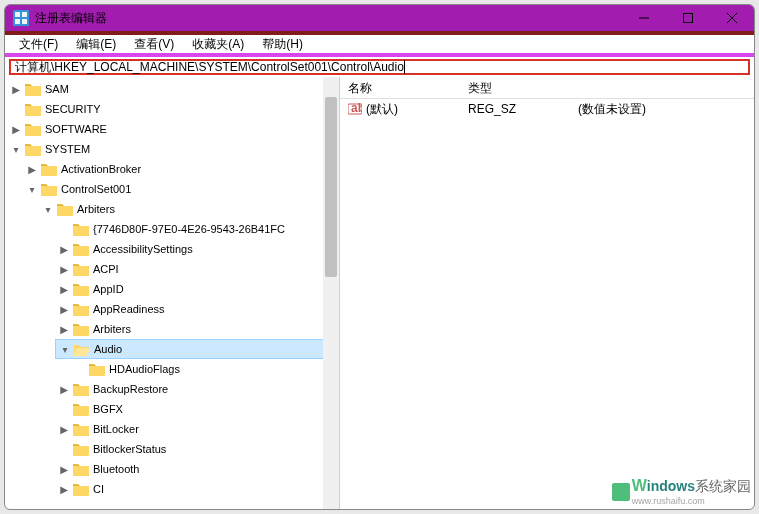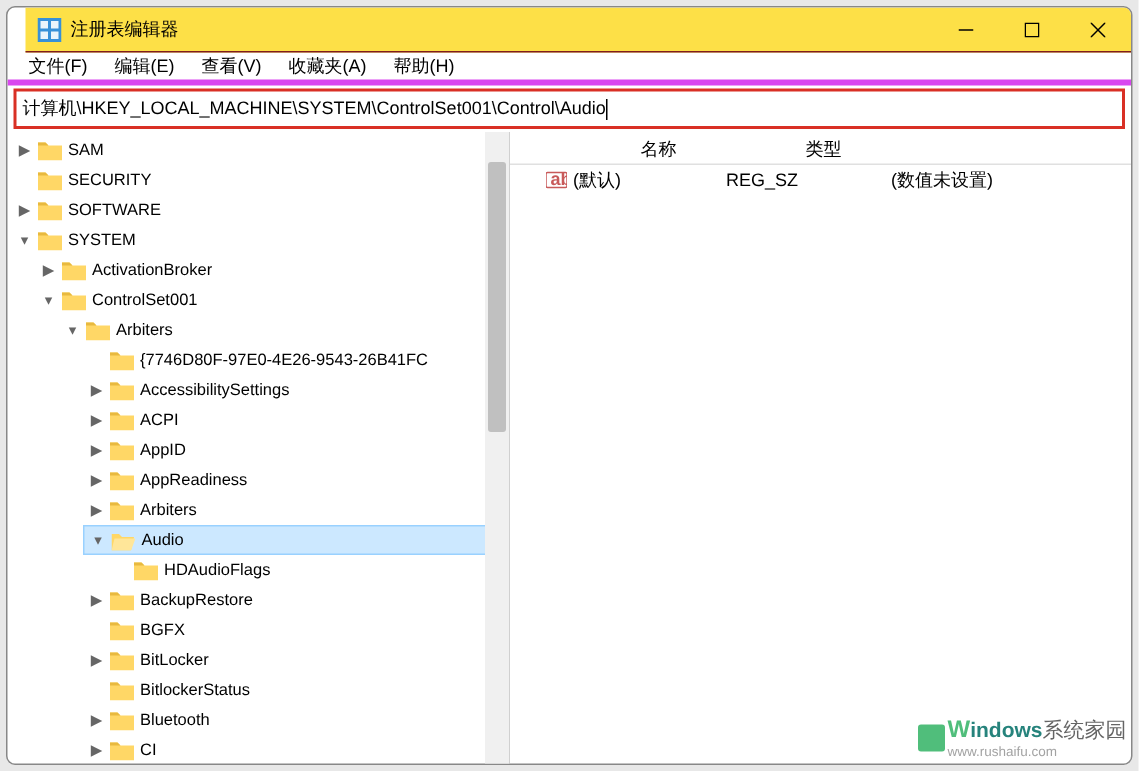--- a/index.html
+++ b/index.html
@@ -1,43 +1,43 @@
 <!DOCTYPE html>
 <html><head>
 <meta charset="utf-8">
 <style>
 * { margin: 0; padding: 0; box-sizing: border-box; font-family: "Microsoft YaHei", "Segoe UI", sans-serif; font-size: 12px; }
 body { background: #e8e8e8; width: 759px; height: 514px; position: relative; overflow: hidden; }
 .window { position: absolute; top: 4px; left: 4px; right: 4px; bottom: 4px; background: #fff; border: 1px solid #888; border-radius: 6px; display: flex; flex-direction: column; overflow: hidden; }
-.titlebar { height: 30px; display: flex; align-items: center; padding: 0 0 0 8px; background: #fde047; border-bottom: 1px solid #7f1d1d; margin-left: 12px; }
+.titlebar { height: 30px; display: flex; align-items: center; padding: 0 0 0 8px; background: #a21caf; border-bottom: 4px solid #7f1d1d; }
 .titlebar-icon { width: 16px; height: 16px; margin-right: 6px; }
 .titlebar-title { flex: 1; font-size: 12px; color: #000; }
 .win-btns { display: flex; height: 100%; }
 .win-btn { width: 44px; height: 100%; display: flex; align-items: center; justify-content: center; cursor: pointer; }
 .menubar { height: 22px; display: flex; align-items: center; padding: 0 6px; border-bottom: 4px solid #d946ef; gap: 2px; }
 .menu-item { padding: 2px 8px; cursor: pointer; font-size: 12px; }
-.addressbar { height: 27px; border: 2px solid #d93025; margin: 2px 4px; display: flex; align-items: center; padding: 0 4px; }
+.addressbar { height: 16px; border: 2px solid #d93025; margin: 2px 4px; display: flex; align-items: center; padding: 0 4px; }
 .addressbar-text { font-size: 12px; color: #000; white-space: nowrap; }
 .cursor { display: inline-block; width: 1px; height: 14px; background: #000; vertical-align: middle; }
 .content { flex: 1; display: flex; overflow: hidden; }
 .tree-panel { width: 335px; overflow: auto; border-right: 1px solid #d0d0d0; padding: 2px 0 2px 2px; }
 .tree-node { white-space: nowrap; }
 .node-row { display: flex; align-items: center; height: 20px; padding: 0 2px; }
 .node-row.selected { background: #cce8ff; border: 1px solid #99d1ff; height: 20px; }
 .expander { width: 14px; height: 14px; display: flex; align-items: center; justify-content: center; cursor: pointer; color: #666; font-size: 10px; }
 .expander.blank { visibility: hidden; }
 .folder-icon { width: 16px; height: 14px; margin: 0 4px 0 2px; }
 .node-label { font-size: 11px; color: #000; }
 .children { padding-left: 16px; }
-.list-panel { flex: 1; overflow: auto; text-align: right; }
+.list-panel { flex: 1; overflow: auto; }
 .list-header { display: flex; height: 22px; border-bottom: 1px solid #e0e0e0; background: #fff; }
 .list-col { padding: 3px 8px; font-size: 12px; color: #000; border-right: 1px solid transparent; }
 .list-col.h { cursor: pointer; }
 .list-row { display: flex; height: 20px; align-items: center; }
-.list-cell { padding: 2px 24px; font-size: 12px; color: #000; display: flex; align-items: center; gap: 4px; }
+.list-cell { padding: 2px 8px; font-size: 12px; color: #000; display: flex; align-items: center; gap: 4px; }
 .col-name { width: 120px; }
 .col-type { width: 110px; }
 .col-data { flex: 1; }
 .sz-icon { width: 14px; height: 14px; }
 .watermark { position: absolute; right: 8px; bottom: 8px; display: flex; align-items: center; gap: 2px; opacity: 0.9; pointer-events: none; }
 .watermark-logo { width: 18px; height: 18px; background: #3eb76d; border-radius: 2px; display: inline-block; }
 .watermark-text1 { font-size: 14px; font-weight: bold; color: #0f766e; }
 .watermark-text2 { font-size: 14px; color: #555; }
 .watermark-sub { font-size: 9px; color: #999; }
 .scrollbar-v { position: absolute; right: 0; top: 0; bottom: 0; width: 16px; background: #f0f0f0; }

